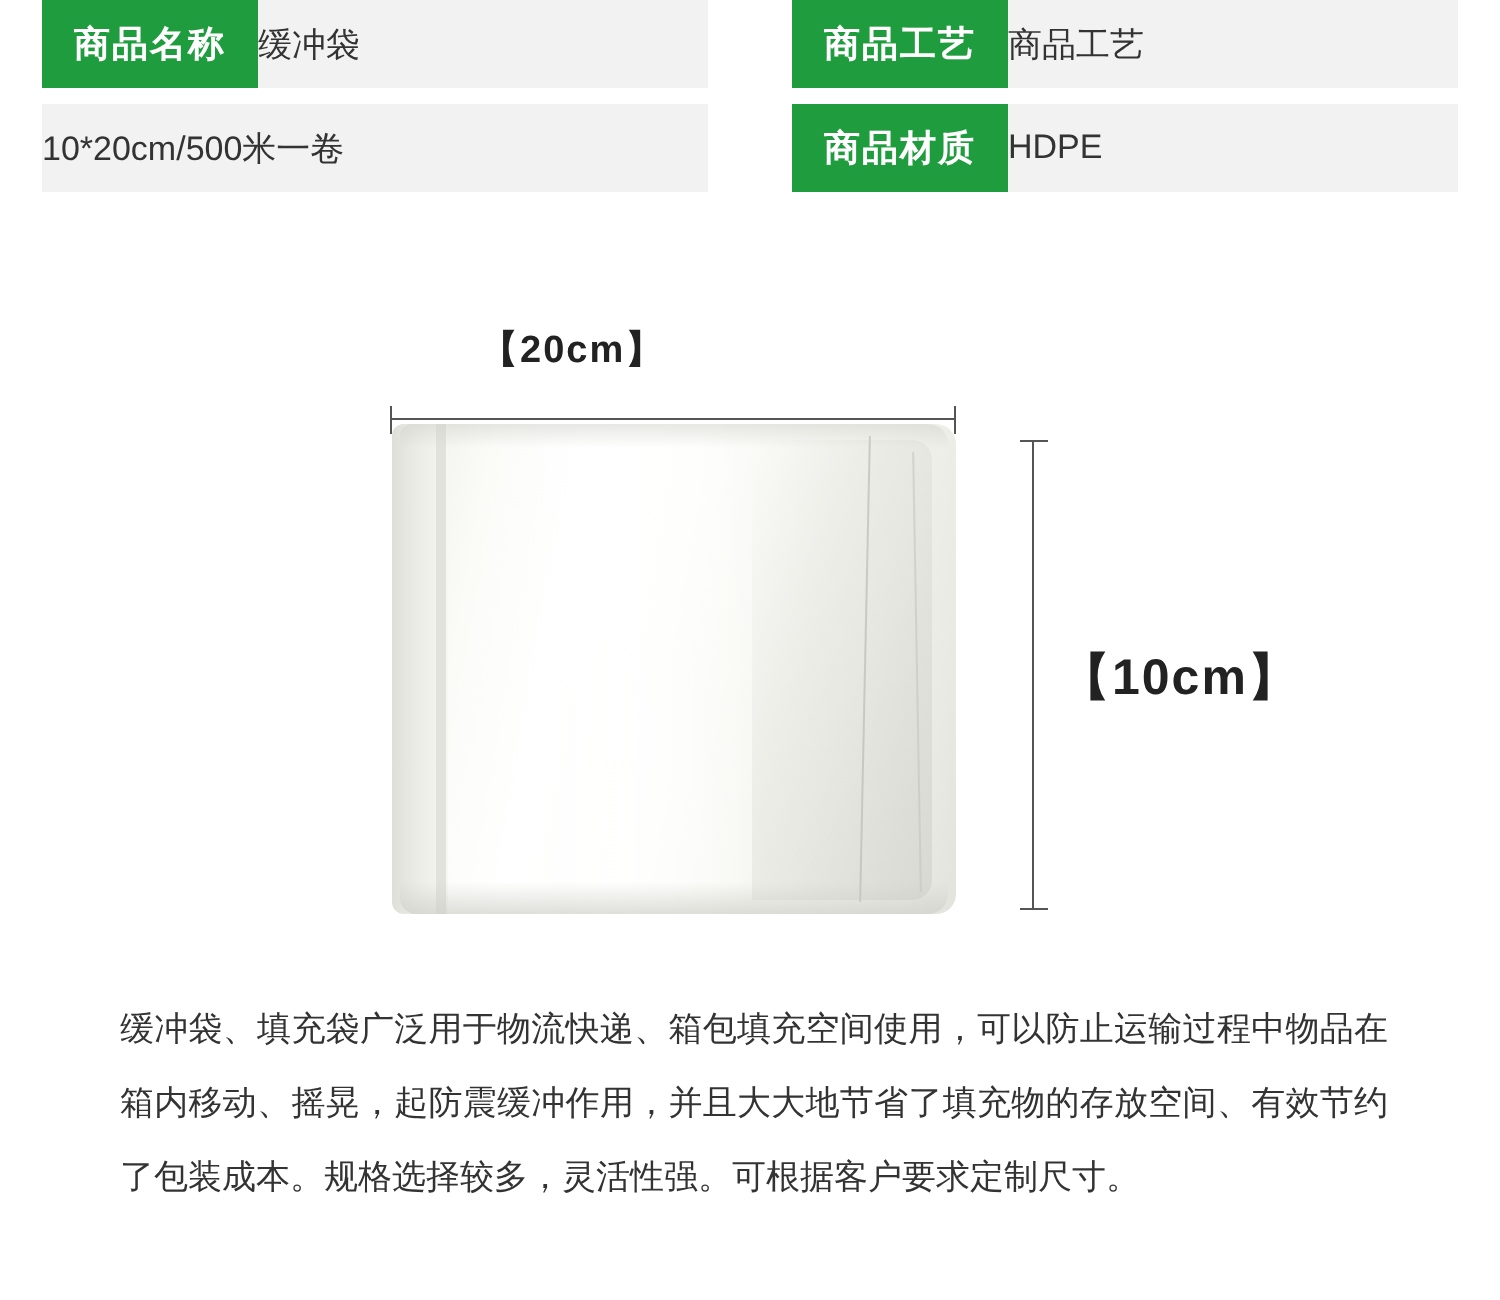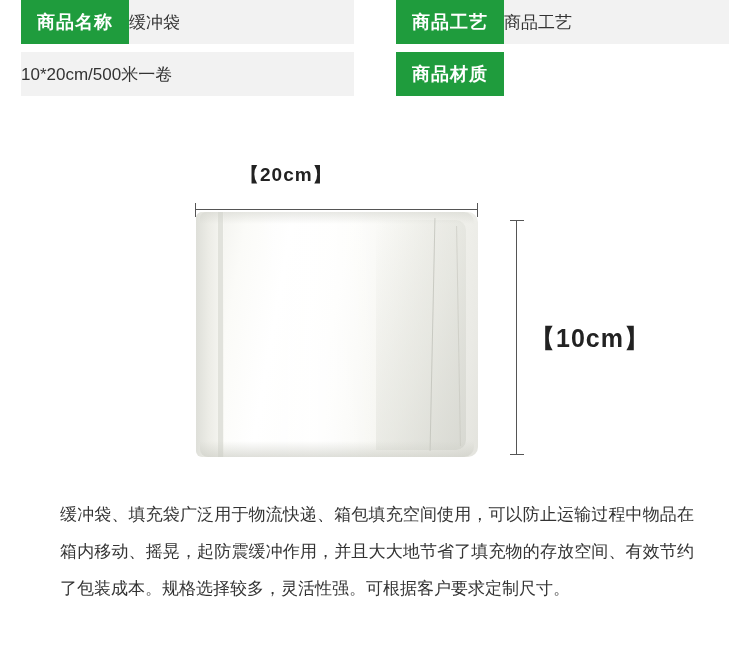--- a/index.html
+++ b/index.html
@@ -286,20 +286,21 @@
     </div>
 
     <div class="spec-row">
       <div class="spec-side-pad"></div>
       <div class="spec-cell">
         <div class="spec-value">10*20cm/500米一卷</div>
       </div>
       <div class="spec-gap"></div>
       <div class="spec-cell">
         <div class="spec-label">商品材质</div>
+        <div class="spec-value">HDPE</div>
       </div>
       <div class="spec-side-pad"></div>
     </div>
 
   </div>
 
   <div class="figure">
 
     <div class="dim-top-label">【20cm】</div>
 

